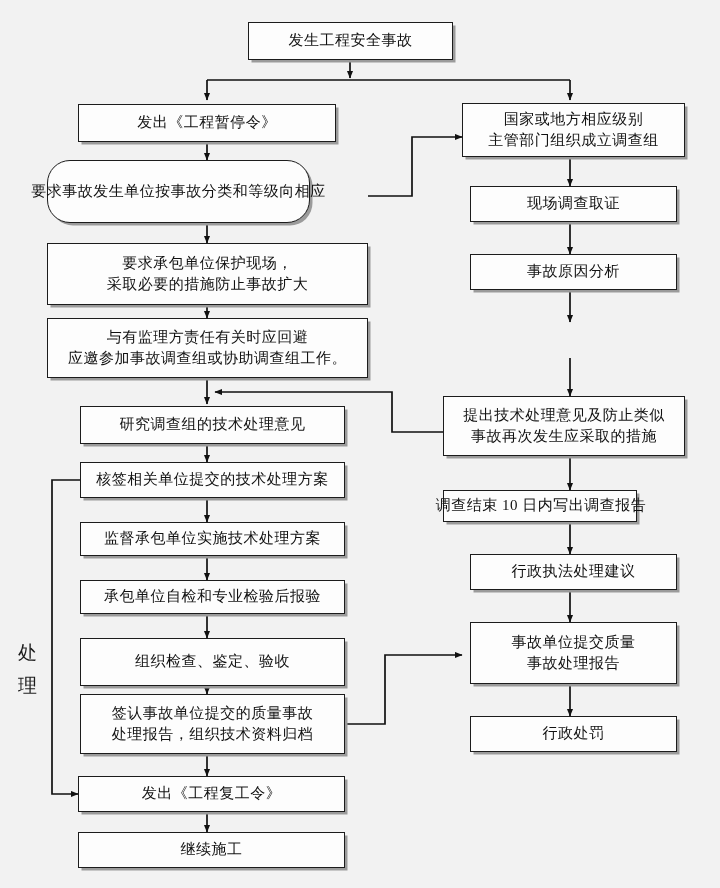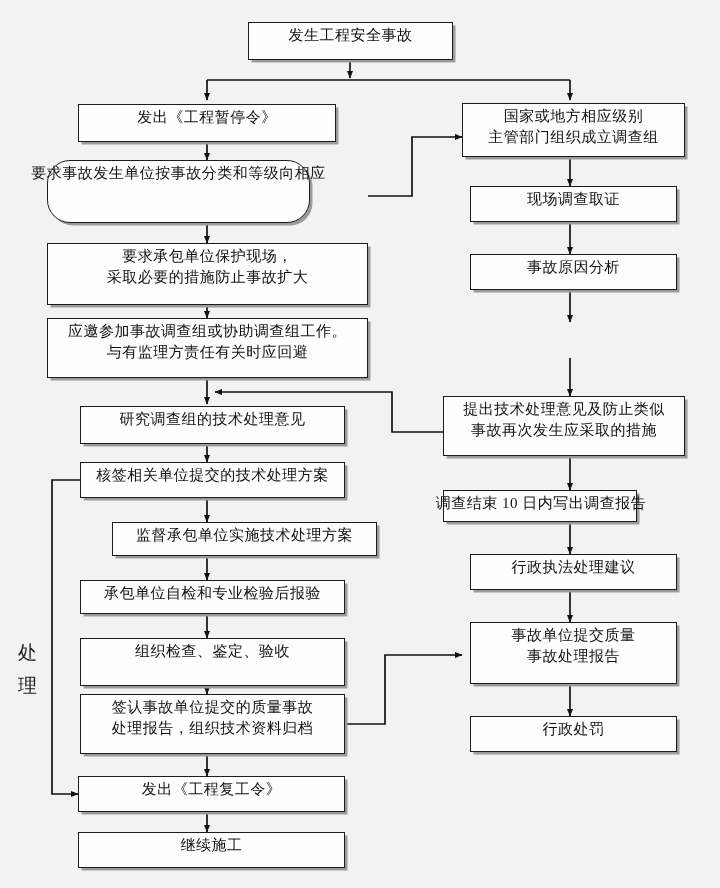--- a/index.html
+++ b/index.html
@@ -11,21 +11,21 @@
     overflow:hidden;
   }
   #canvas{position:relative;width:720px;height:888px;background:#f2f2f2;}
   svg#wires{position:absolute;left:0;top:0;width:720px;height:888px;}
   .node{
     position:absolute;
     box-sizing:border-box;
     background:#fdfdfd;
     border:1.6px solid #1c1c1c;
     box-shadow:3px 3px 0 -0.5px #9b9b9b;
-    display:flex;align-items:flex-start;justify-content:center;
+    display:flex;align-items:center;justify-content:center;
     text-align:center;
     color:#111;
     font-size:15px;
     line-height:1.42;
     letter-spacing:0.5px;
     padding:2px 6px;
     z-index:3;
   }
   .node .ln{display:block;white-space:nowrap;}
   .side-label{
@@ -109,38 +109,38 @@
 
   <div class="node" style="left:47px;top:243px;width:321px;height:62px;">
     <span>
       <span class="ln">要求承包单位保护现场，</span>
       <span class="ln">采取必要的措施防止事故扩大</span>
     </span>
   </div>
 
   <div class="node" style="left:47px;top:318px;width:321px;height:60px;">
     <span>
+      <span class="ln">与有监理方责任有关时应回避</span>
       <span class="ln">应邀参加事故调查组或协助调查组工作。</span>
-      <span class="ln">与有监理方责任有关时应回避</span>
     </span>
   </div>
 
   <div class="node" style="left:80px;top:406px;width:265px;height:38px;">
     <span>
         <span class="ln">研究调查组的技术处理意见</span>
       </span>
   </div>
 
   <div class="node" style="left:80px;top:462px;width:265px;height:36px;">
     <span>
         <span class="ln">核签相关单位提交的技术处理方案</span>
       </span>
   </div>
 
-  <div class="node" style="left:80px;top:522px;width:265px;height:34px;margin-left:32px;">
+  <div class="node" style="left:80px;top:522px;width:265px;height:34px;">
     <span>
         <span class="ln">监督承包单位实施技术处理方案</span>
       </span>
   </div>
 
   <div class="node" style="left:80px;top:580px;width:265px;height:34px;">
     <span>
         <span class="ln">承包单位自检和专业检验后报验</span>
       </span>
   </div>

